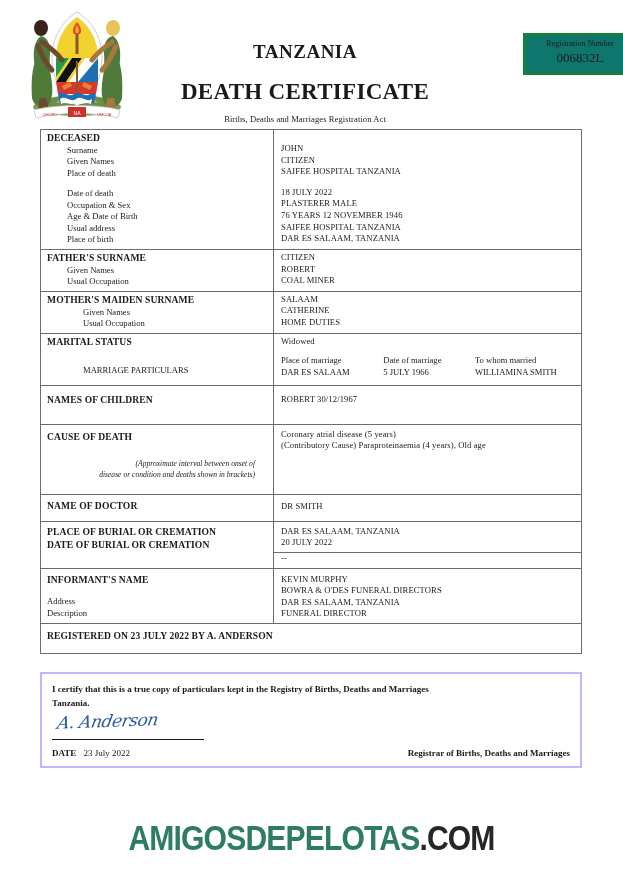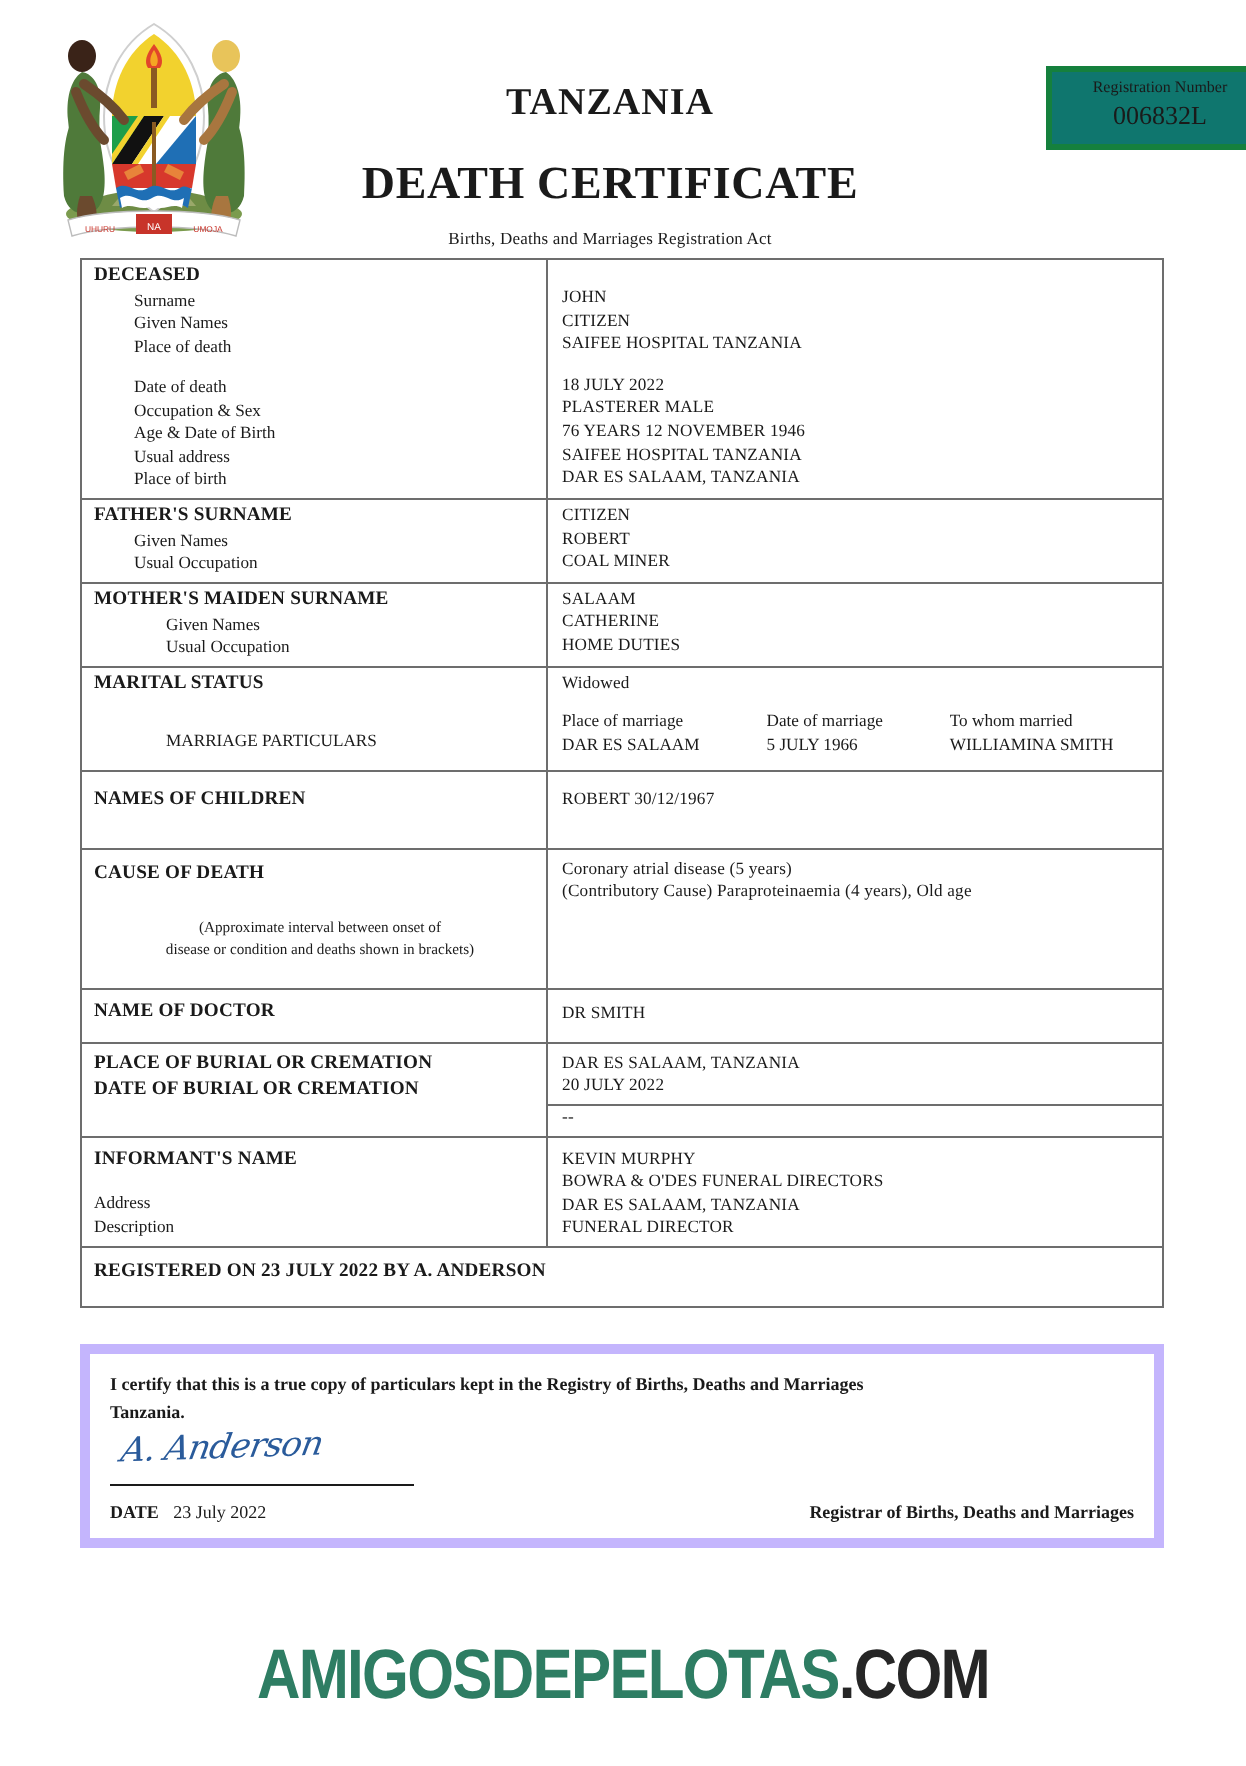--- a/index.html
+++ b/index.html
@@ -105,22 +105,23 @@
   }
   .sub2 {
     padding-left: 36px;
     font-size: 8.6px;
   }
   .plain { font-size: 8.6px; }
   .gap { height: 9px; }
   .vval { font-size: 8.6px; line-height: 1.35; letter-spacing: 0.1px; }
 
   .note {
+    font-style: italic;
     font-size: 7.6px;
-    text-align: center;
+    text-align: right;
     line-height: 1.45;
     padding: 0 18px;
   }
 
   
   .mp-head, .mp-row { display: flex; }
   .mp-head span, .mp-row span { display: inline-block; }
   .mp-c1 { width: 106px; }
   .mp-c2 { width: 95px; }
   .mp-c3 { width: 110px; }
@@ -132,21 +133,21 @@
     margin: 3px 0 0 -7px;
     padding-left: 7px;
   }
 
   
   .certify-box {
     position: absolute;
     left: 40px;
     top: 672px;
     width: 542px;
-    border: 5px solid #c4b5fd;
+    border: 2px solid #c4b5fd;
     padding: 9px 10px 8px 10px;
     box-sizing: border-box;
   }
   .certify-text {
     font-weight: bold;
     font-size: 9px;
     line-height: 1.5;
   }
   .sig-area {
     height: 34px;

